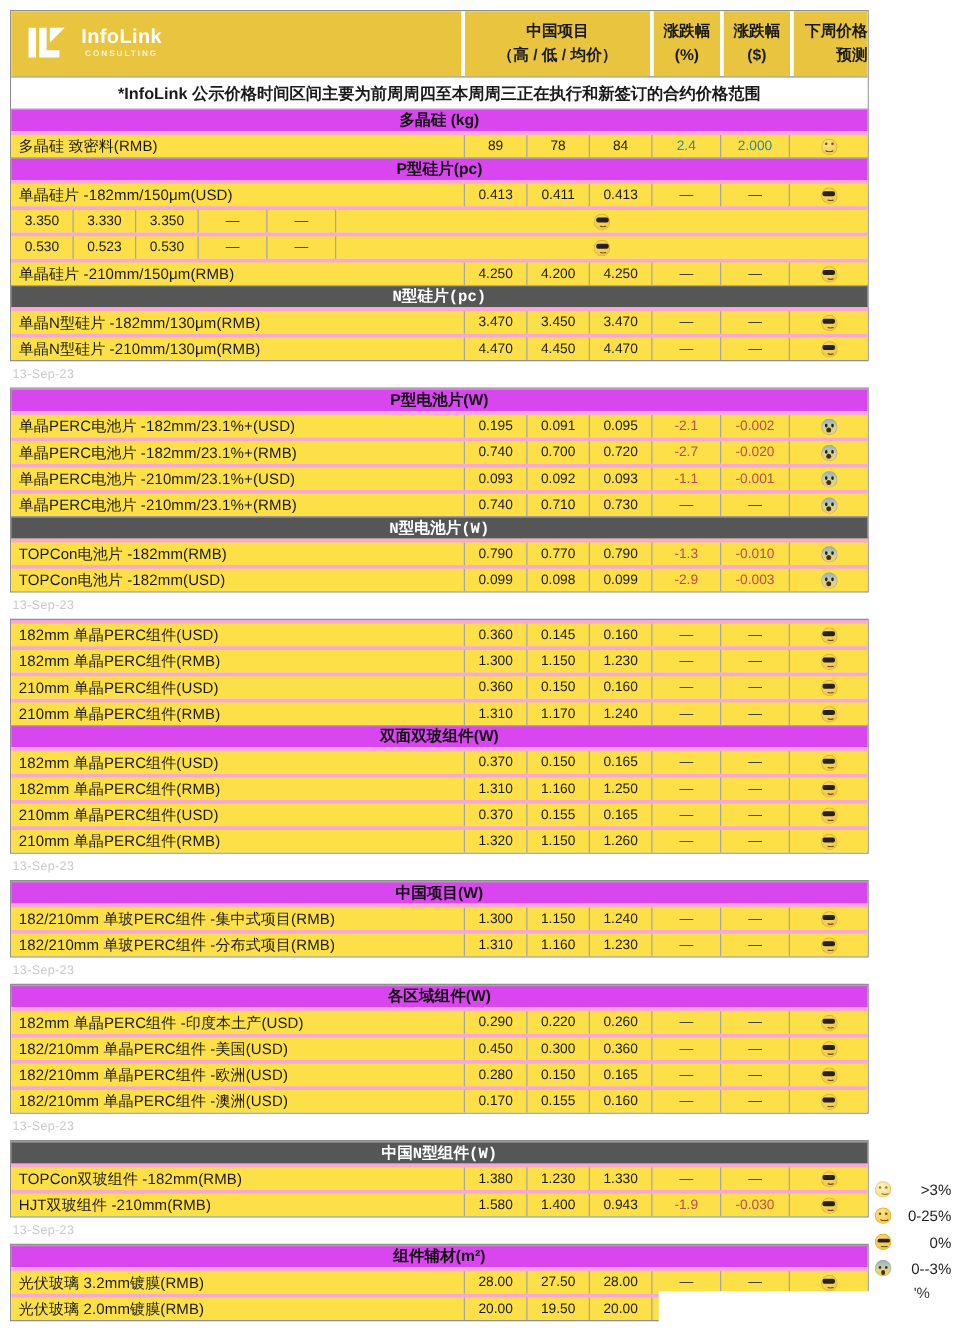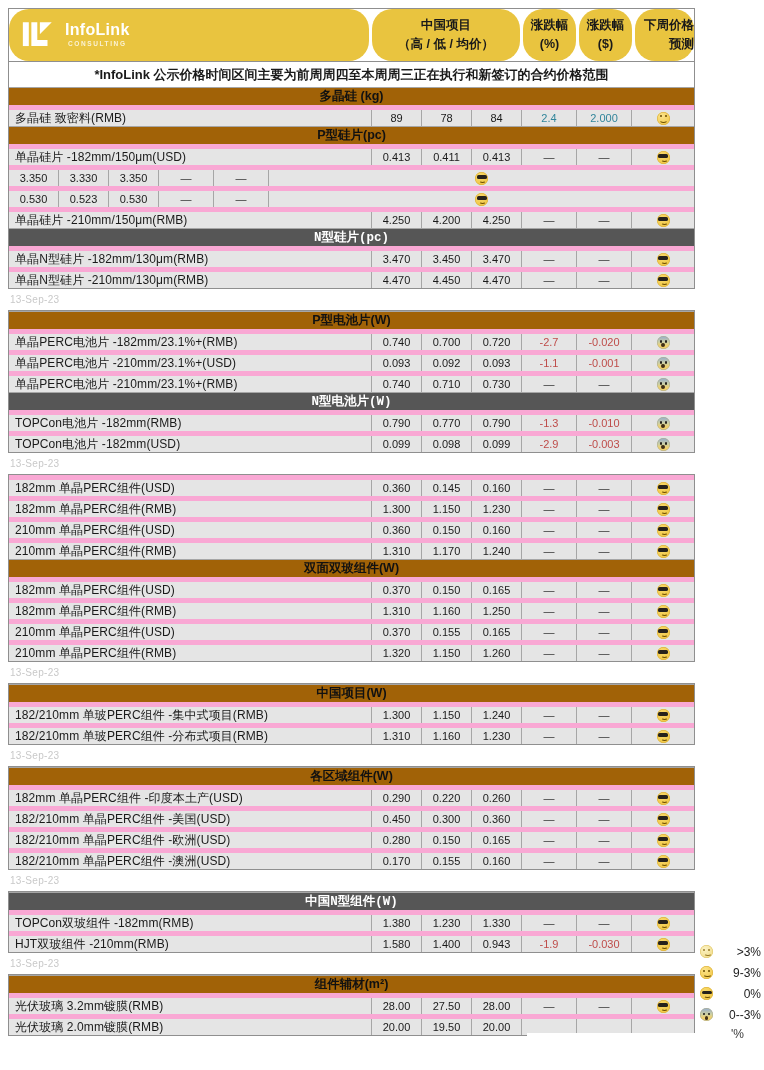--- a/index.html
+++ b/index.html
@@ -10,40 +10,40 @@
 
   
   .block { border:1.5px solid #8f8f8f; background:#fff; }
   .block-date { font-size:10px; color:#c9c9c9; height:13px; line-height:13px;
     margin:4px 0 4px 2px; letter-spacing:.3px; }
 
   
   .masthead { display:flex; gap:3px; background:#fff; height:52px; }
   .m-cell { background:#e9c43f; display:flex; flex-direction:column;
     justify-content:center; align-items:center; text-align:center;
-    font-weight:bold; font-size:12.5px; line-height:1.55;border-radius:20px; }
+    font-weight:bold; font-size:12.5px; line-height:1.55; }
   .m-logo { width:360px; flex-direction:row; justify-content:flex-start;
     padding-left:13px; gap:9px; }
   .m-spot { width:148px; }
   .m-pct, .m-usd { width:53px; }
   .m-fc { flex:1;align-items:flex-end; }
   .logo-name { color:#fff; font-size:16px; font-weight:bold; letter-spacing:.3px; line-height:1.1; }
   .logo-sub { color:rgba(255,255,255,.78); font-size:6.5px; letter-spacing:1.6px; font-weight:bold; }
 
   .note { border-top:1px solid #8f8f8f; font-weight:bold; font-size:13px;
     text-align:center; padding:4px 0 3px 0; background:#fff; }
 
   
   .sec { height:18px; display:flex; align-items:center; justify-content:center;
     font-weight:bold; font-size:12.5px; border-top:1px solid #a6a6a6; }
-  .sec.light { background:#a16207; color:#111; }
+  .sec.light { background:#d946ef; color:#111; }
   .sec.dark  { background:#565656; color:#fff;font-family:Liberation Mono, monospace; }
 
   
-  .row { display:flex; height:21px; border-top:5px solid #f9a8d4; background:#e5e5e5; }
+  .row { display:flex; height:21px; border-top:3px solid #f9a8d4; background:#fde047; }
   .cell { border-right:1px solid #a6a6a6; display:flex; align-items:center;
     justify-content:center; font-size:11px; }
   .c-label { width:363px; justify-content:flex-start; padding-left:6px;
     font-size:12px; letter-spacing:.1px; }
   .c-num { width:50px; }
   .c-pct, .c-usd { width:55px; }
   .c-emo { flex:1; border-right:none; }
   .t-up { color:#31859b; }
   .t-down { color:#be4b48; }
   .t-flat { color:#333; }
@@ -205,20 +205,31 @@
       <span class="emj emj-cool"></span>
     </div>
   </div>
 </div>
       <div class="block-date">13-Sep-23</div>
       <div class="block">
   <div class="sec light">
           <span>P型电池片(W)</span>
         </div>
 
+  <div class="row">
+    <div class="cell c-label">单晶PERC电池片 -182mm/23.1%+(USD)</div>
+    <div class="cell c-num">0.195</div>
+    <div class="cell c-num">0.091</div>
+    <div class="cell c-num">0.095</div>
+    <div class="cell c-pct t-down">-2.1</div>
+    <div class="cell c-usd t-down">-0.002</div>
+    <div class="cell c-emo">
+      <span class="emj emj-scream"></span>
+    </div>
+  </div>
 
   <div class="row">
     <div class="cell c-label">单晶PERC电池片 -182mm/23.1%+(RMB)</div>
     <div class="cell c-num">0.740</div>
     <div class="cell c-num">0.700</div>
     <div class="cell c-num">0.720</div>
     <div class="cell c-pct t-down">-2.7</div>
     <div class="cell c-usd t-down">-0.020</div>
     <div class="cell c-emo">
       <span class="emj emj-scream"></span>
@@ -527,21 +538,21 @@
     </div>
 
   <div class="legend" id="legend">
   <div class="lg-row">
     <span class="emj emj-smile1"></span>
     <span class="lg-label">&gt;3%</span>
   </div>
 
   <div class="lg-row">
     <span class="emj emj-smile2"></span>
-    <span class="lg-label">9-3%</span>
+    <span class="lg-label">0-25%</span>
   </div>
 
   <div class="lg-row">
     <span class="emj emj-cool"></span>
     <span class="lg-label">0%</span>
   </div>
 
   <div class="lg-row">
     <span class="emj emj-scream"></span>
     <span class="lg-label">0--3%</span>

